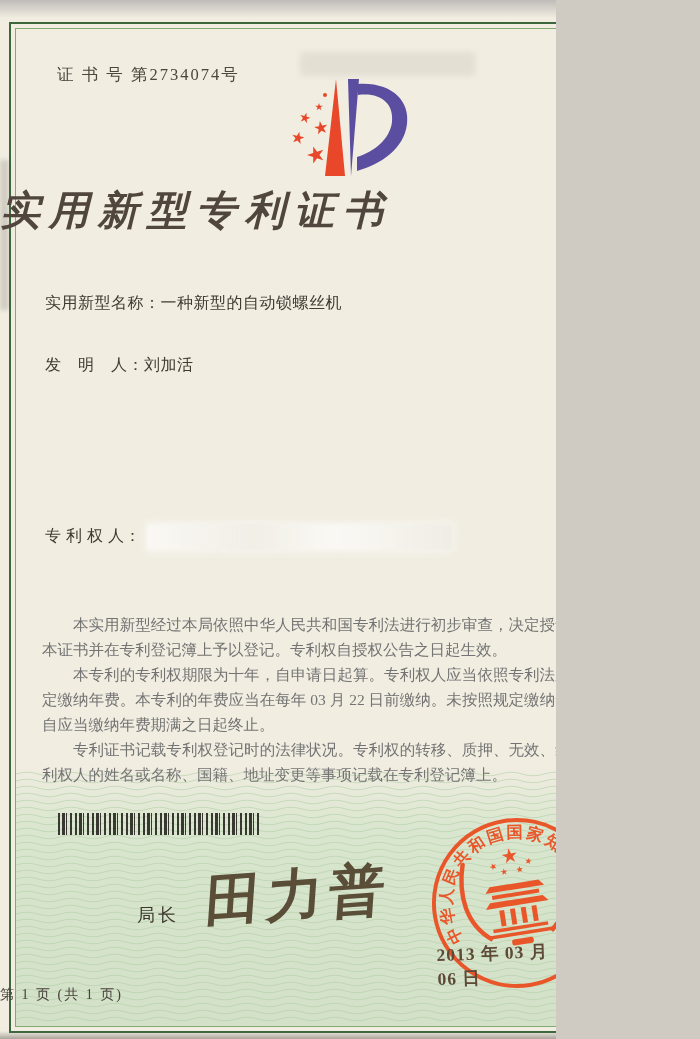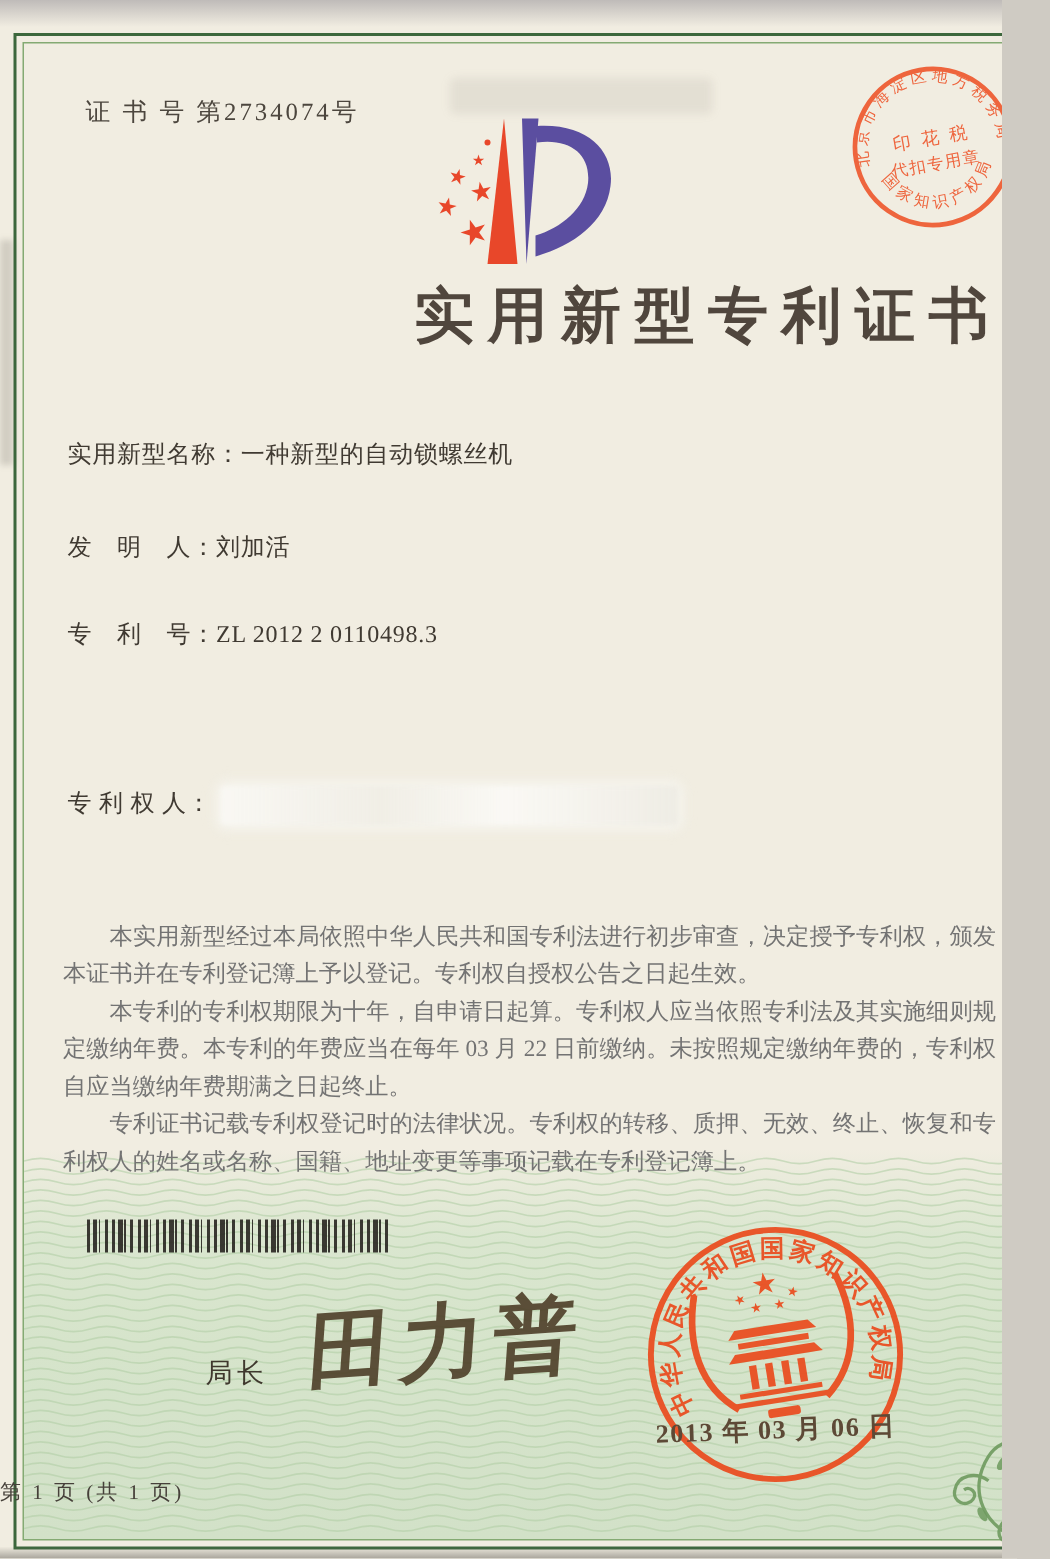--- a/index.html
+++ b/index.html
@@ -1,16 +1,16 @@
 <!DOCTYPE html>
 <html><head>
 <meta charset="utf-8">
 <style>
   html,body{margin:0;padding:0;background:#cfcbc3;}
-  #page{position:relative;width:668px;height:1039px;background:#f1ede1;overflow:hidden;
+  #page{position:relative;width:556px;height:1039px;background:#f1ede1;overflow:hidden;
         font-family:"Liberation Serif","DejaVu Serif",serif;color:#423c34;}
   
   .scan-top{position:absolute;left:0;top:0;width:100%;height:18px;
     background:linear-gradient(180deg,rgba(150,146,152,.55),rgba(150,146,150,0));}
   .scan-bottom{position:absolute;left:0;bottom:0;width:100%;height:8px;
     background:linear-gradient(0deg,rgba(110,106,100,.55),rgba(120,116,110,0));}
   .bleed-1{position:absolute;left:300px;top:52px;width:175px;height:24px;
     background:rgba(128,122,118,.12);filter:blur(3px);border-radius:4px;}
   .bleed-2{position:absolute;left:0;top:160px;width:9px;height:150px;
     background:rgba(100,95,88,.22);filter:blur(2px);}
@@ -21,22 +21,22 @@
   #waves path{stroke:#b2cea6;stroke-width:1;fill:none;opacity:.6;}
   
   .frame-outer{position:absolute;left:9px;top:22px;width:679px;height:1007px;
     border:2.5px solid #3c673c;pointer-events:none;}
   .frame-inner{position:absolute;left:4px;top:4px;right:4px;bottom:4px;border:1.5px solid #84aa73;}
   
   .cert-no{position:absolute;left:57px;top:64px;font-size:16.5px;letter-spacing:2px;color:#4c463e;}
   .logo{position:absolute;left:268px;top:76px;width:152px;height:106px;}
   .stamp-tax{position:absolute;left:562px;top:38px;width:120px;height:120px;
     transform:rotate(-10deg);opacity:.92;}
-  .title{position:absolute;left:0;right:0;top:183px;text-align:right;font-size:40px;
-    font-weight:bold;letter-spacing:9px;color:#50463d;}
+  .title{position:absolute;left:0;right:0;top:183px;text-align:left;font-size:40px;
+    font-weight:bold;letter-spacing:9px;color:#50463d;font-style:italic;}
   
   .field{position:absolute;left:45px;font-size:16px;white-space:nowrap;color:#403a32;letter-spacing:.5px;}
   .redact{display:inline-block;vertical-align:middle;width:305px;height:26px;margin-left:6px;
     border-radius:3px;filter:blur(1.5px);
     background:linear-gradient(90deg,rgba(249,248,244,.95),rgba(240,238,231,.8) 35%,rgba(250,249,245,.95) 62%,rgba(238,236,229,.85));
     box-shadow:0 0 7px 3px rgba(246,245,240,.9);}
   
   .paras{position:absolute;left:42px;top:612px;width:622px;font-size:15.5px;line-height:25px;
     text-align:justify;color:#737373;}
   .paras p{margin:0;text-indent:2em;}
@@ -146,23 +146,20 @@
   </svg>
 
   <div class="title">实用新型专利证书</div>
 
   <div class="field" style="top:355px">
     <span>发　明　人：</span><span>刘加活</span>
   </div>
   <div class="field" style="top:293px">
     <span>实用新型名称：</span><span>一种新型的自动锁螺丝机</span>
   </div>
-  <div class="field" style="top:413px">
-    <span>专　利　号：</span><span>ZL 2012 2 0110498.3</span>
-  </div>
   <div class="field" style="top:524px">
     <span>专 利 权 人：</span><span></span><span class="redact"></span>
   </div>
 
   <div class="paras">
     <p>本实用新型经过本局依照中华人民共和国专利法进行初步审查，决定授予专利权，颁发本证书并在专利登记簿上予以登记。专利权自授权公告之日起生效。</p>
     <p>本专利的专利权期限为十年，自申请日起算。专利权人应当依照专利法及其实施细则规定缴纳年费。本专利的年费应当在每年 03 月 22 日前缴纳。未按照规定缴纳年费的，专利权自应当缴纳年费期满之日起终止。</p>
     <p>专利证书记载专利权登记时的法律状况。专利权的转移、质押、无效、终止、恢复和专利权人的姓名或名称、国籍、地址变更等事项记载在专利登记簿上。</p>
   </div>
 

